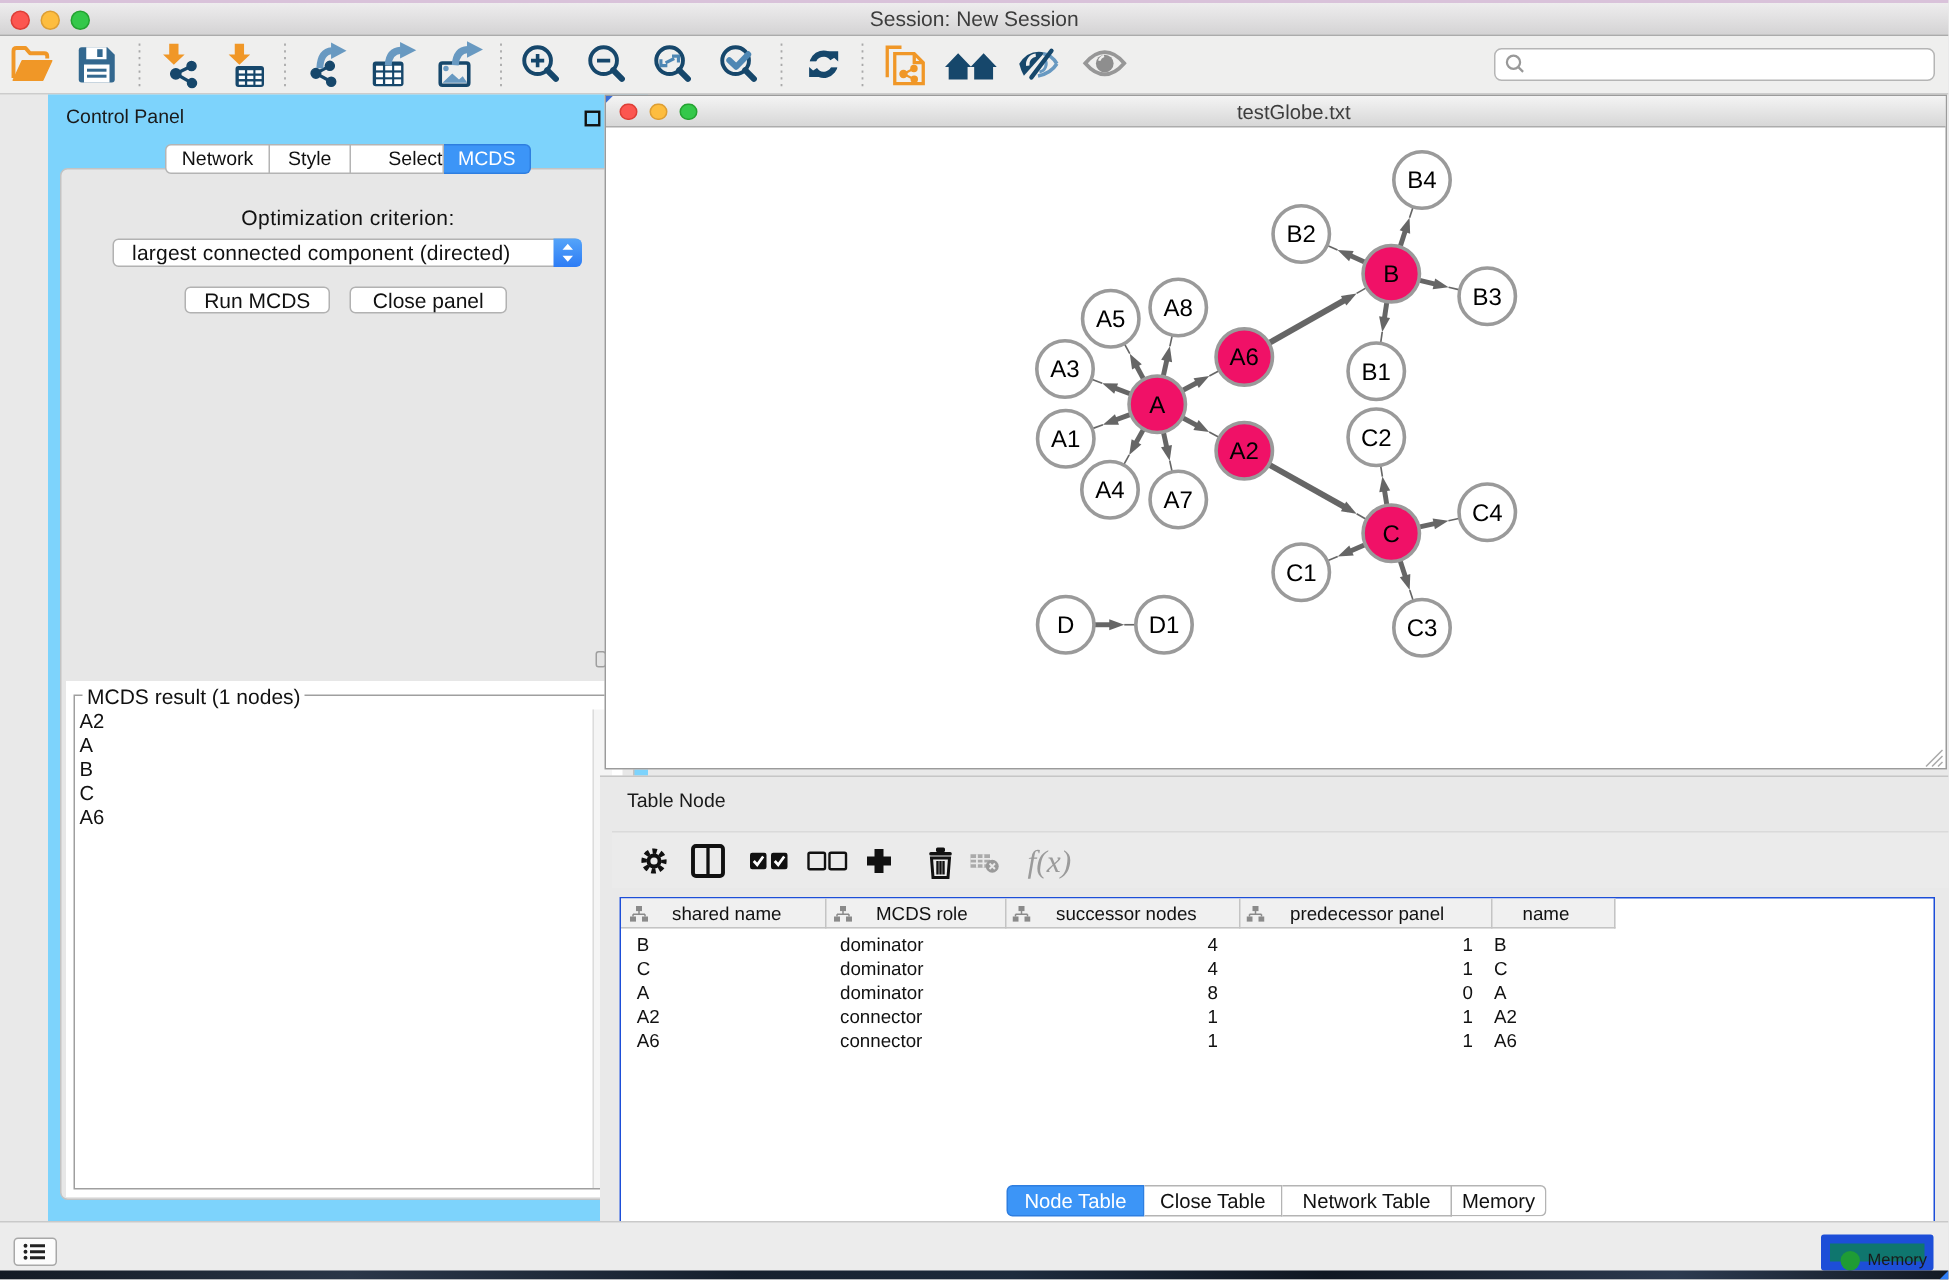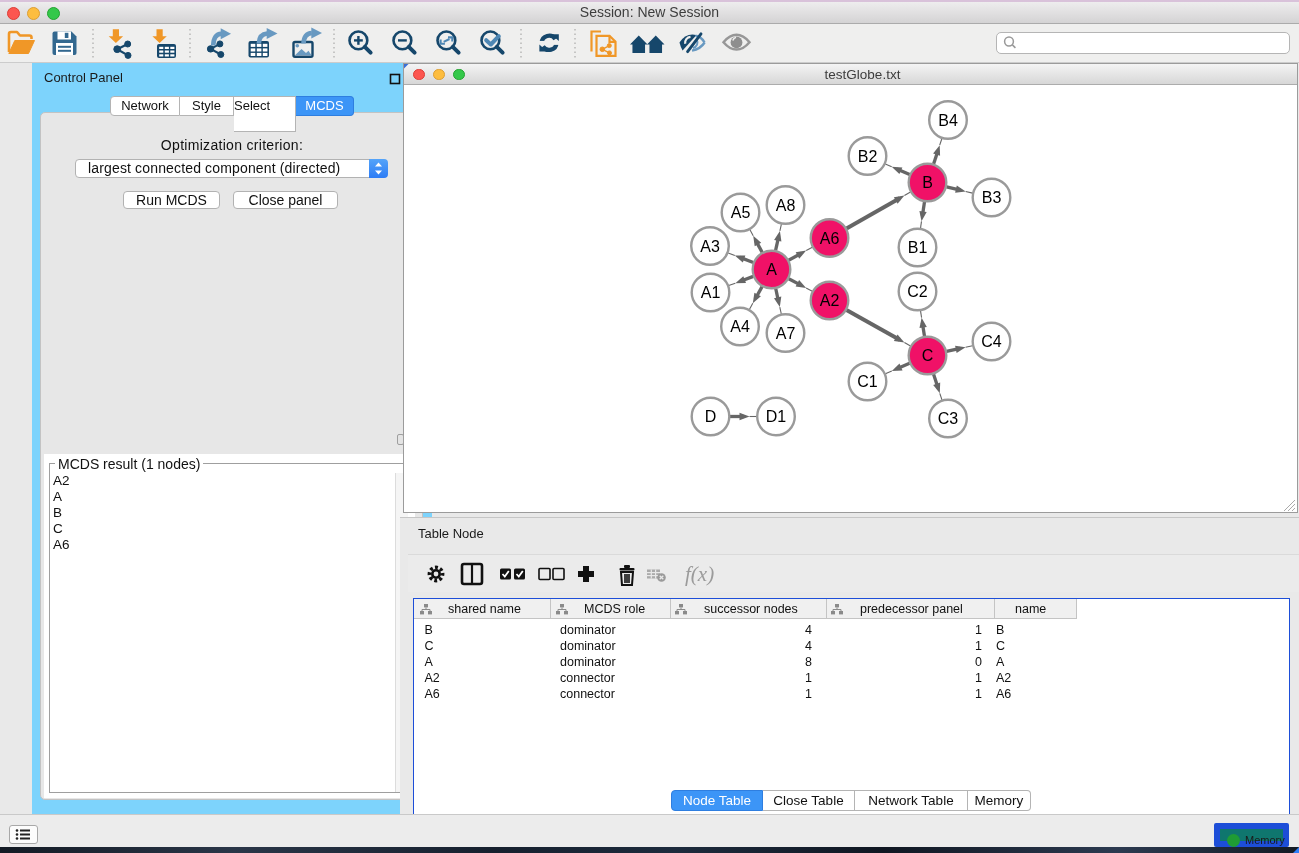--- a/index.html
+++ b/index.html
@@ -151,21 +151,21 @@
   <svg class="abs" style="left:357px;top:10px;" width="32" height="12">
     <rect x="1.5" y="1.5" width="9" height="9" fill="none" stroke="#111" stroke-width="1.6"></rect>
     <path d="M20 1.5 L29 10.5 M29 1.5 L20 10.5" stroke="#111" stroke-width="2.6" stroke-linecap="round"></path>
   </svg>
 
   <div class="abs" style="left:8px;top:49px;width:383px;height:688px;background:#e7e7e7;border:1px solid #c3c3c3;border-radius:5px;"></div>
 
   <div class="abs" style="left:78px;top:33px;height:20px;font-size:13px;">
     <div class="abs" style="left:0;width:70px;height:20px;background:#fff;border:1px solid #b4b4b4;border-radius:4px 0 0 4px;text-align:center;line-height:18px;color:#111;">Network</div>
     <div class="abs" style="left:70px;width:54px;height:20px;background:#fff;border:1px solid #b4b4b4;border-left:none;text-align:center;line-height:18px;color:#111;">Style</div>
-    <div class="abs" style="left:124px;width:62px;height:36px;background:#fff;border:1px solid #b4b4b4;border-left:none;text-align:left;line-height:18px;color:#111;">Select</div>
+    <div class="abs" style="left:124px;width:62px;height:20px;background:#fff;border:1px solid #b4b4b4;border-left:none;text-align:right;line-height:18px;color:#111;">Select</div>
     <div class="abs" style="left:186px;width:58px;height:20px;background:#3c95f7;border:1px solid #2e7ee0;border-left:none;border-radius:0 4px 4px 0;text-align:center;line-height:18px;color:#fff;">MCDS</div>
   </div>
   <div class="abs" style="left:0;top:74px;width:400px;text-align:center;font-size:14px;letter-spacing:0.3px;color:#111;">Optimization criterion:</div>
 
   <div class="abs" style="left:43px;top:96px;width:312px;height:19px;background:#fff;border:1px solid #b2b2b2;border-radius:4px;">
     <div class="abs" style="left:12px;top:0;line-height:17px;font-size:14px;letter-spacing:0.15px;color:#111;">largest connected component (directed)</div>
     <div class="abs" style="left:293px;top:-1px;width:19px;height:19px;background:linear-gradient(#55a4f9,#2d7cf5);border-radius:0 4px 4px 0;">
       <svg width="19" height="19">
           <path d="M6 7.5 L9.5 3.5 L13 7.5 Z M6 11.5 L9.5 15.5 L13 11.5 Z" fill="#fff"></path>
         </svg>

